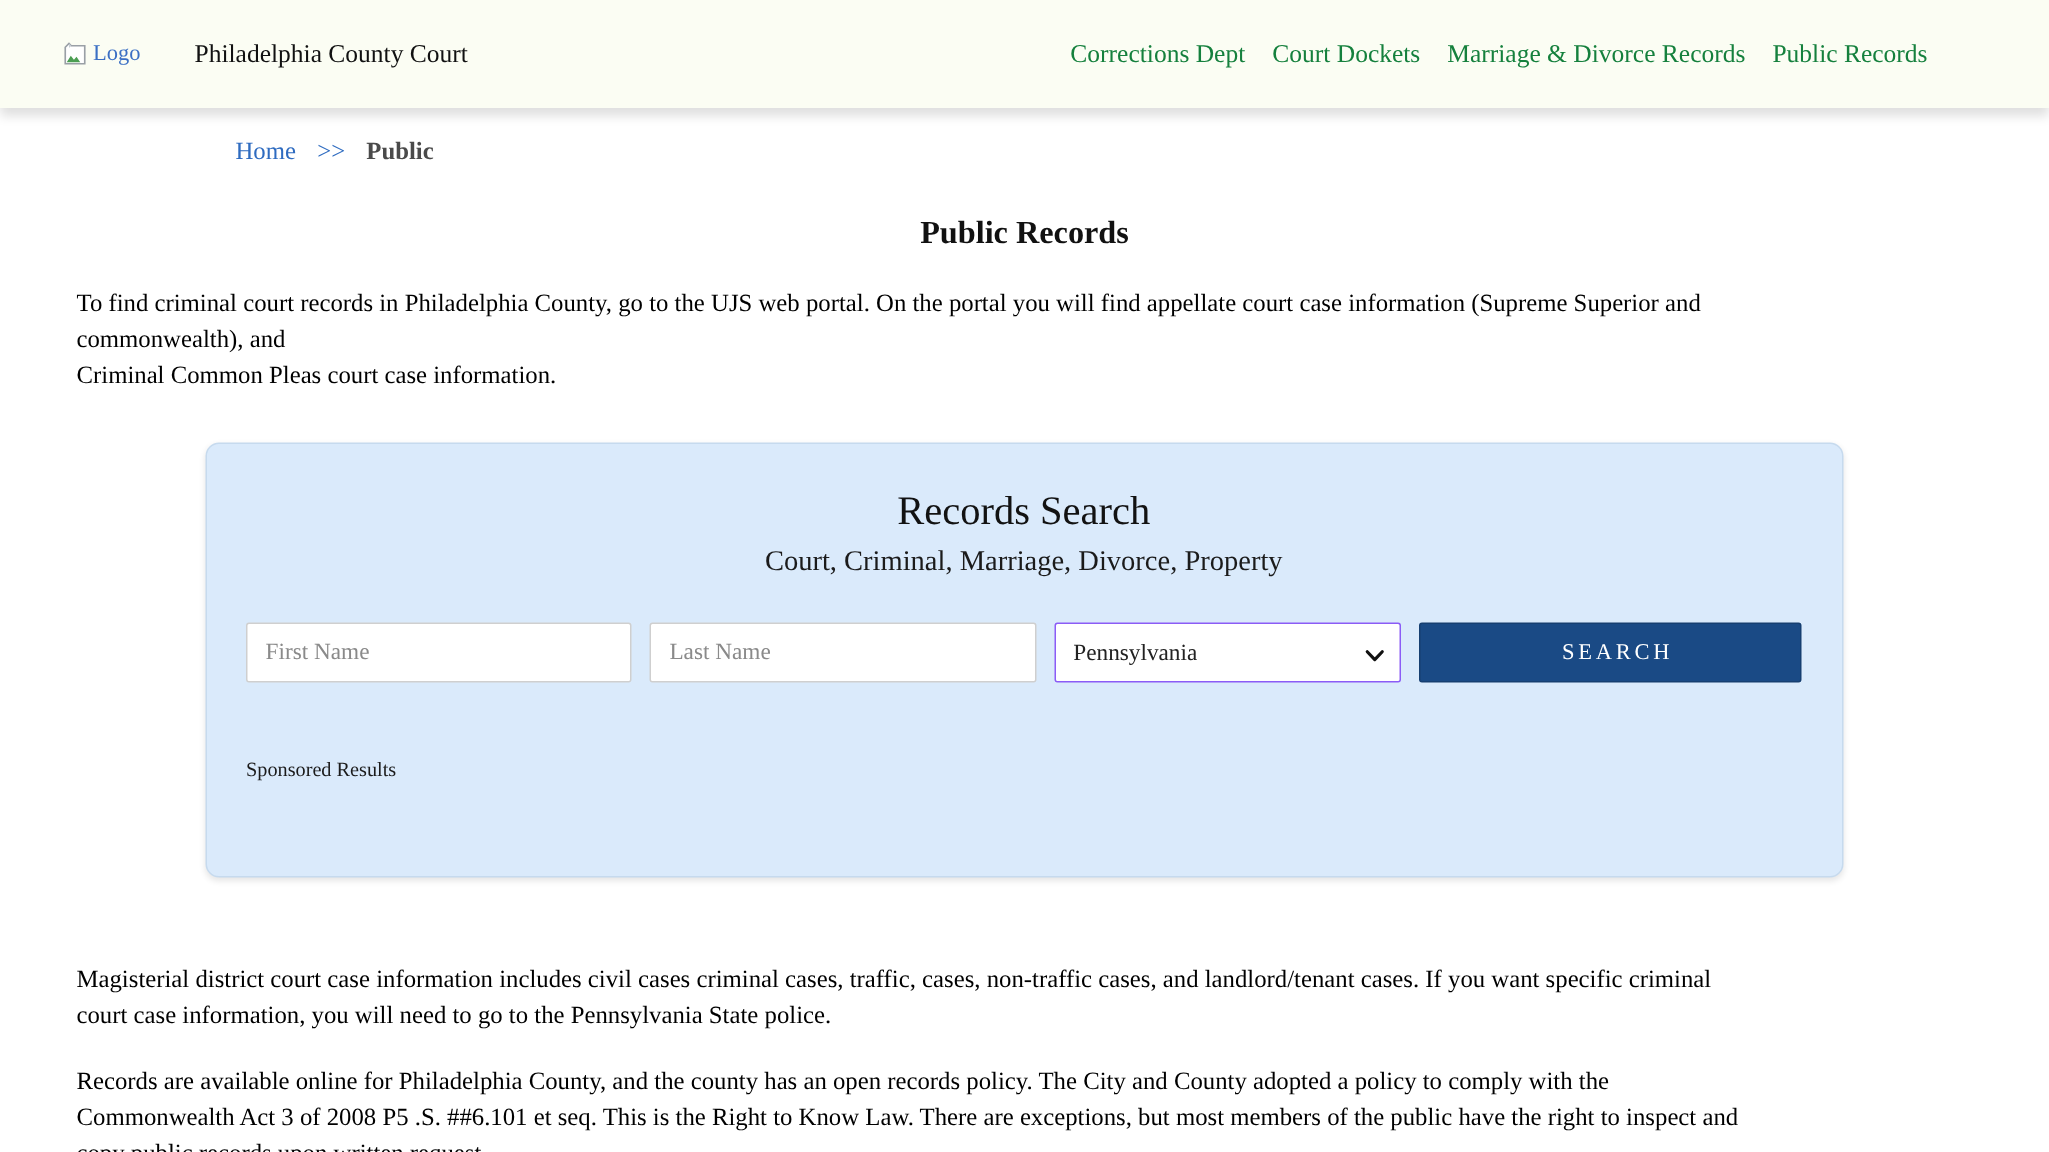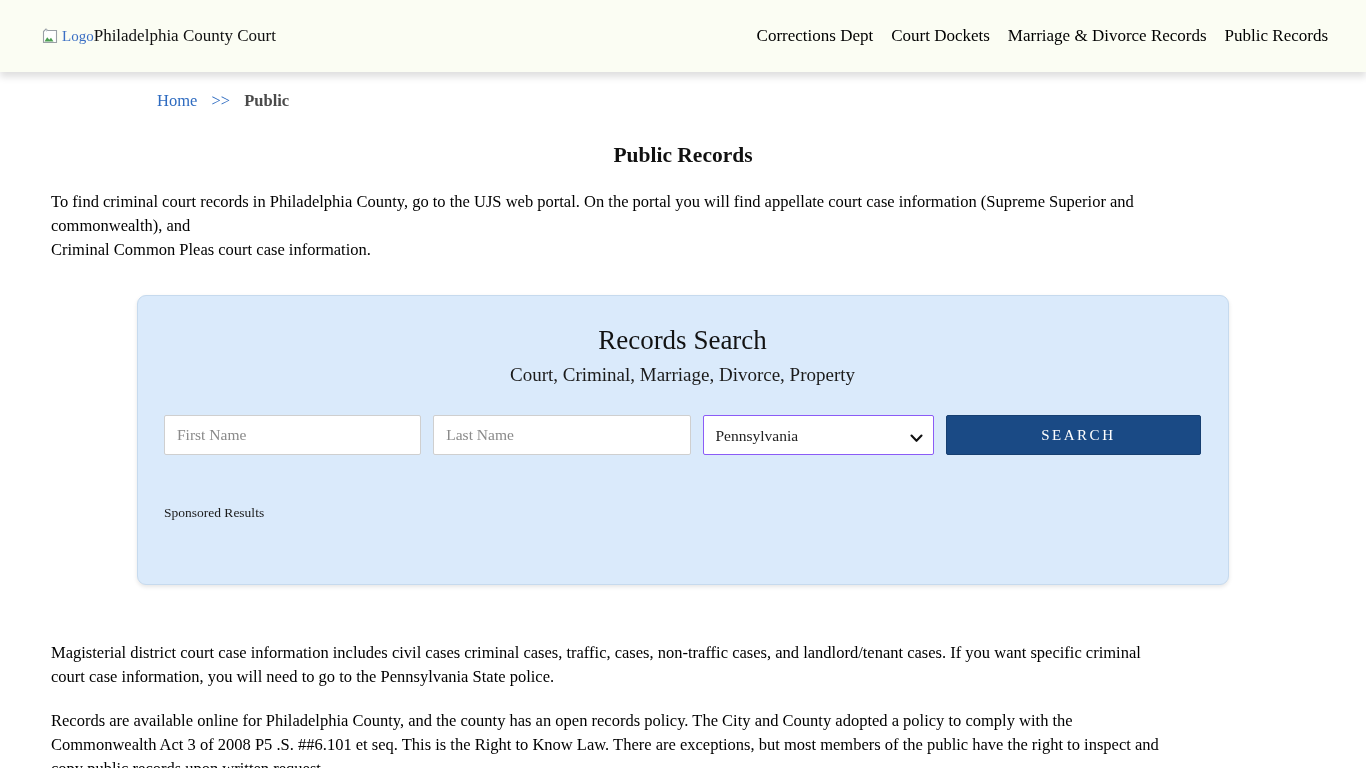--- a/index.html
+++ b/index.html
@@ -12,44 +12,45 @@
     overflow: hidden;
   }
   
   .header {
     position: relative;
     display: flex;
     align-items: center;
     height: 72px;
     background: #fbfdf3;
     box-shadow: 0 5px 7px rgba(0,0,0,0.13);
-    padding: 0 38px 0 40px;
+    padding: 0 81px 0 40px;
     z-index: 5;
   }
   .logo-wrap {
     display: flex;
     align-items: center;
     gap: 3px;
     cursor: pointer;
   }
   .logo-alt {
     color: #3b6fc4;
     font-size: 15px;
   }
   .site-title {
+    margin-left: 36px;
     font-size: 17px;
     color: #111;
   }
   .nav {
     margin-left: auto;
     display: flex;
     gap: 18px;
     font-size: 17px;
   }
-  .nav-item { color: #000000; cursor: pointer; white-space: nowrap; }
+  .nav-item { color: #15803d; cursor: pointer; white-space: nowrap; }
 
   
   .breadcrumb {
     margin: 19px 0 0 157px;
     font-size: 16.5px;
   }
   .breadcrumb .home { color: #2e6bc0; cursor: pointer; }
   .breadcrumb .sep { color: #2e6bc0; margin: 0 10px; }
   .breadcrumb .current { color: #4a4a4a; font-weight: bold; }
 

